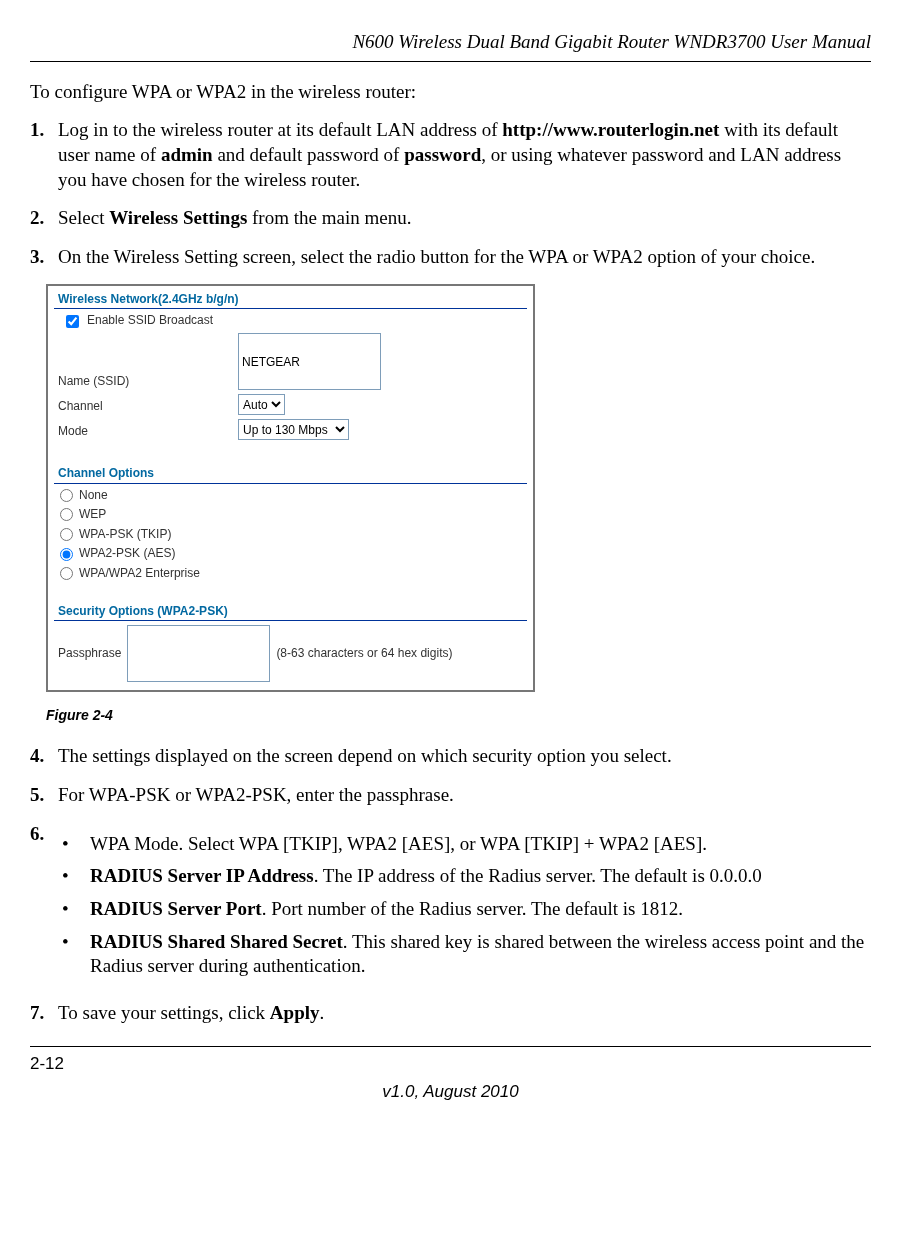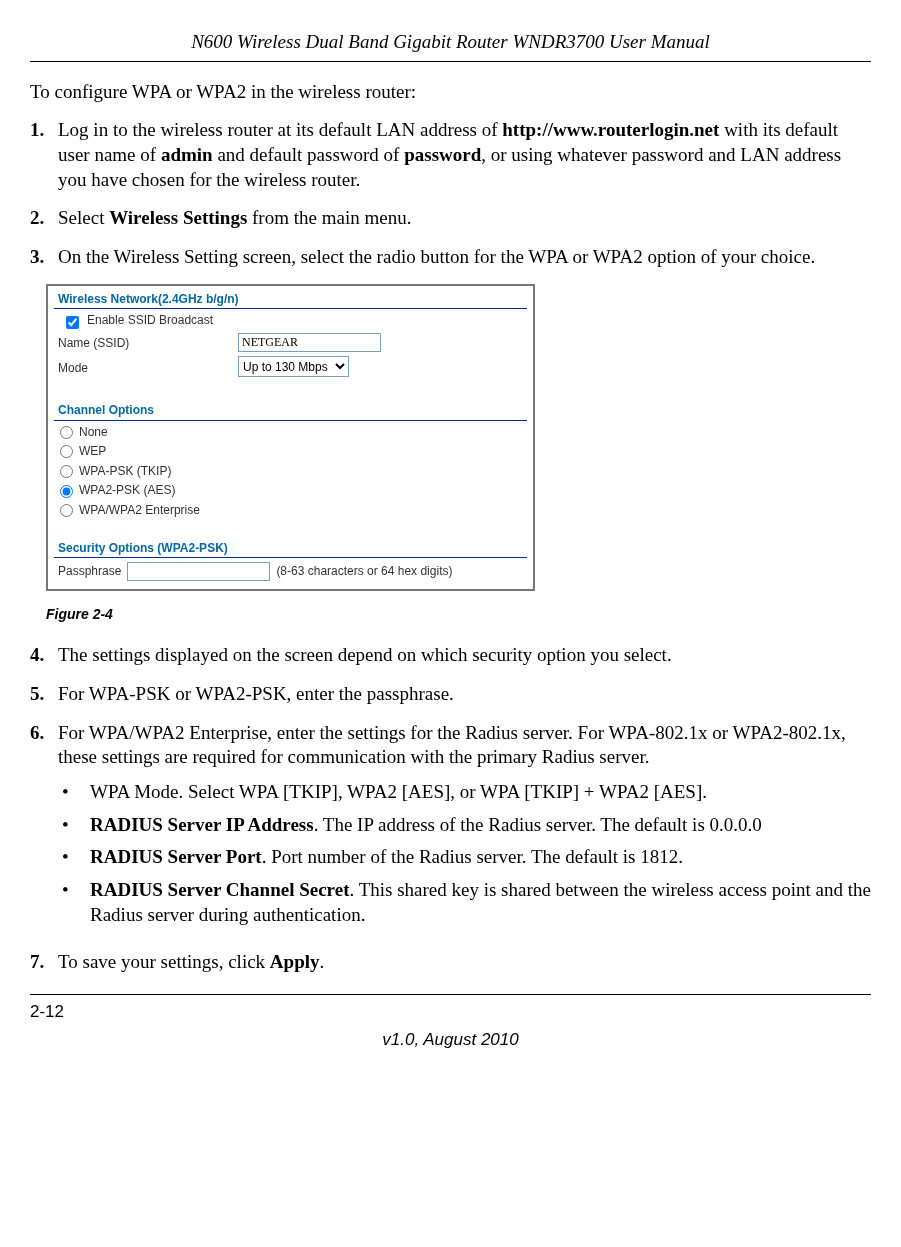--- a/index.html
+++ b/index.html
@@ -7,21 +7,21 @@
     font-size: 19px;
     line-height: 1.3;
     color: #000;
     margin: 0;
     padding: 30px 30px 15px 30px;
     width: 901px;
     box-sizing: border-box;
   }
   .header-title {
     font-style: italic;
-    text-align: center;
+    text-align: right;
     margin-bottom: 6px;
     font-size: 19px;
   }
   .header-rule, .footer-rule {
     border: none;
     border-top: 1.5px solid #000;
     margin: 0 0 18px 0;
   }
   .footer-rule { margin: 20px 0 6px 0; }
   .intro { margin: 12px 0 14px 0; }
@@ -82,39 +82,39 @@
   }
   .panel .row {
     display: flex;
     align-items: flex-end;
     padding: 2px 10px;
     font-size: 12px;
     color: #333;
   }
   .panel .row .lbl { width: 180px; }
   .panel input[type=text] {
-    font-family: Liberation Serif, serif;
-    font-size: 12px;
-    padding: 0 3px;
+    font-family: Liberation Sans, sans-serif;
+    font-size: 12px;
+    padding: 19px 3px;
     border: 1px solid #7e9db9;
     background: #fff;
     height: 17px;
     box-sizing: content-box;
   }
   .panel select {
     font-family: Tahoma, Arial, sans-serif;
     font-size: 12px;
     border: 1px solid #7e9db9;
     background: #fff;
     height: 21px;
   }
   .panel .chk-row {
     padding: 4px 10px 2px 18px;
     display: flex;
-    align-items: flex-end;
+    align-items: center;
     gap: 4px;
     color: #333;
     font-size: 12px;
   }
   .panel input[type=checkbox], .panel input[type=radio] {
     margin: 0 4px 0 0;
     width: 13px; height: 13px;
   }
   .panel .opts { padding: 2px 0 4px 0; }
   .panel .opt {
@@ -180,20 +180,24 @@
   <div class="section-head">Wireless Network(2.4GHz b/g/n)</div>
   <div class="chk-row">
     <input type="checkbox" checked="" style="">
     <span>Enable SSID Broadcast</span>
   </div>
   <div class="row">
     <span class="lbl">Name (SSID)</span>
     <input type="text" style="width: 135px;" value="NETGEAR">
   </div>
   <div class="row">
+    <span class="lbl">Channel</span>
+    <select><option>Auto</option></select>
+  </div>
+  <div class="row">
     <span class="lbl">Mode</span>
     <select style="width:111px"><option>Up to 130 Mbps</option></select>
   </div>
   <div class="spacer"></div>
   <div class="section-head">Channel Options</div>
   <div class="opts">
     <label class="opt">
         <input type="radio" name="sec" style="">
         <span>None</span>
       </label>
@@ -230,37 +234,36 @@
     <span class="num">4.</span>
     <span class="body">The settings displayed on the screen depend on which security option you select.</span>
   </li>
   <li>
     <span class="num">5.</span>
     <span class="body">For WPA-PSK or WPA2-PSK, enter the passphrase.</span>
   </li>
   <li>
     <span class="num">6.</span>
     <span class="body">
-      <span>For WPA/WPA2 Enterprise, enter the settings for the Radius server. For WPA-802.1x or WPA2-802.1x, these settings are required for communication with the primary Radius server.</span>
       <ul class="bullets">
         <li>
             <span class="dot">•</span>
             <span>WPA Mode. Select WPA [TKIP], WPA2 [AES], or WPA [TKIP] + WPA2 [AES].</span>
           </li>
         <li>
             <span class="dot">•</span>
             <span><span class="bold">RADIUS Server IP Address</span><span>. The IP address of the Radius server. The default is 0.0.0.0</span></span>
           </li>
         <li>
             <span class="dot">•</span>
             <span><span class="bold">RADIUS Server Port</span><span>. Port number of the Radius server. The default is 1812.</span></span>
           </li>
         <li>
             <span class="dot">•</span>
-            <span><span class="bold">RADIUS Server Channel Secret</span><span>. This shared key is shared between the wireless access point and the Radius server during authentication.</span></span>
+            <span><span class="bold">RADIUS Shared Shared Secret</span><span>. This shared key is shared between the wireless access point and the Radius server during authentication.</span></span>
           </li>
       </ul>
     </span>
   </li>
   <li>
     <span class="num">7.</span>
     <span class="body">
       <span>To save your settings, click </span><span class="bold">Apply</span><span>.</span>
     </span>
   </li>

